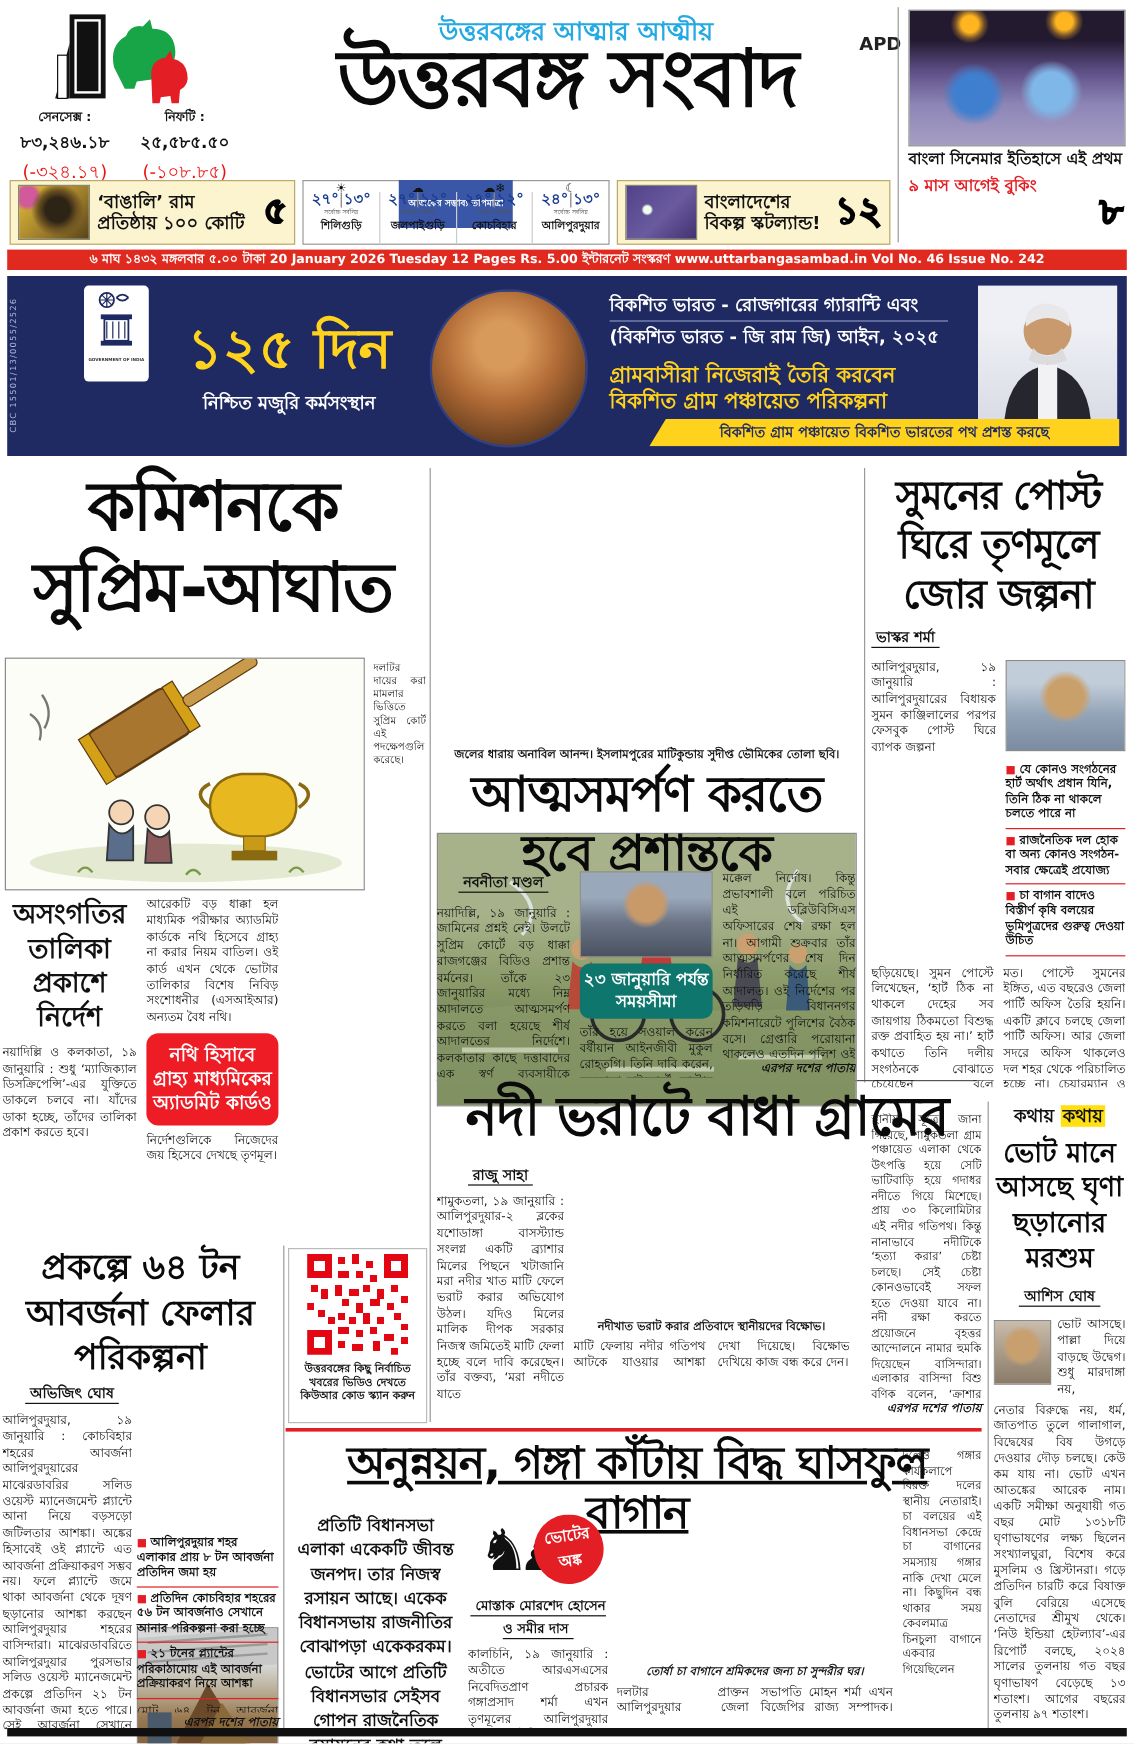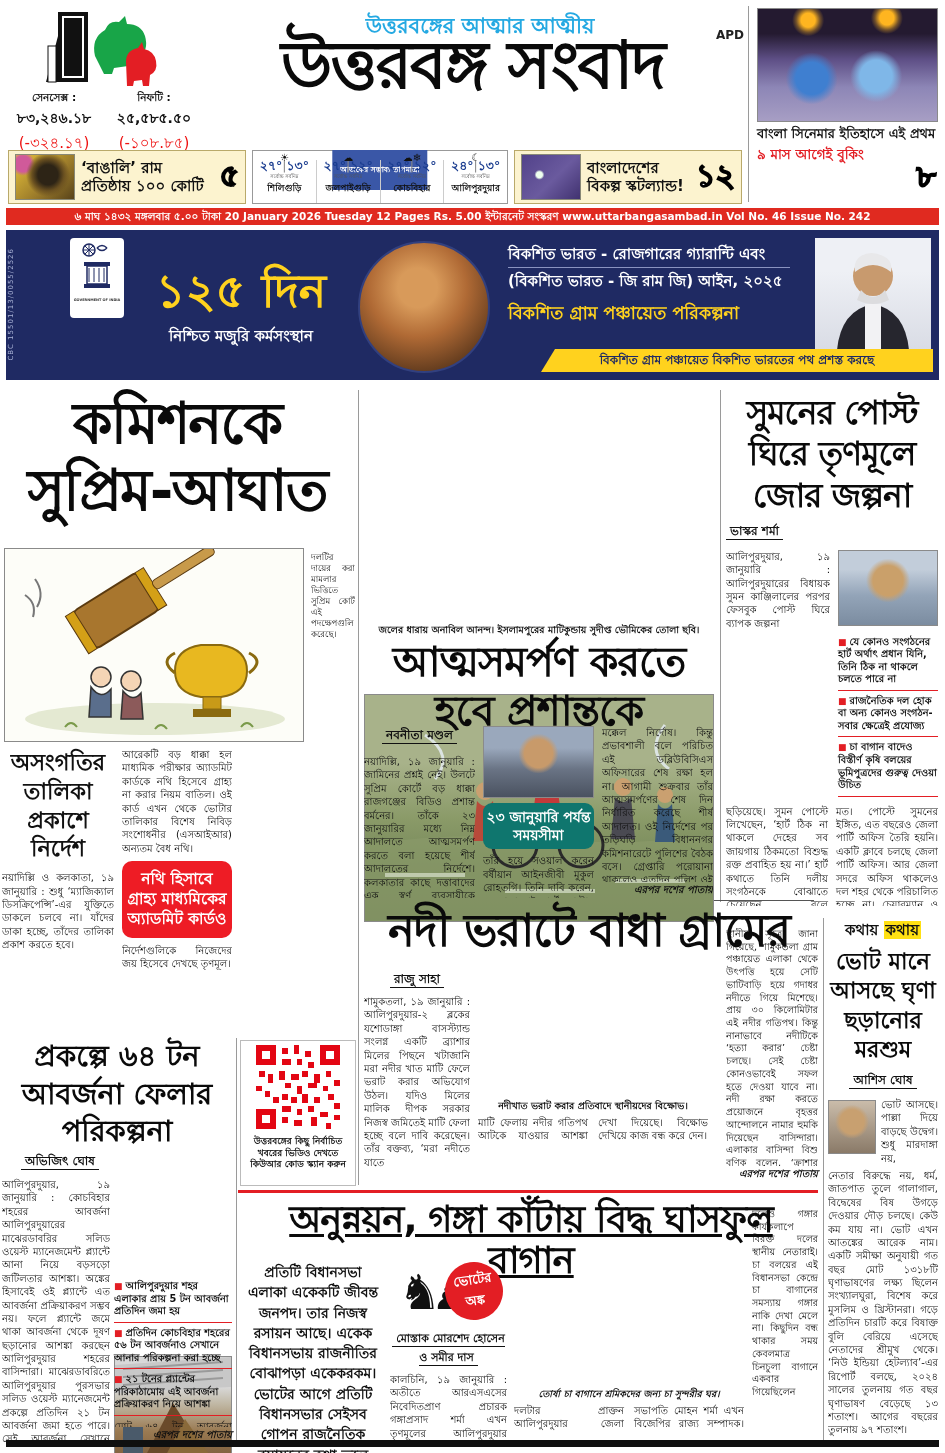--- a/index.html
+++ b/index.html
@@ -21,21 +21,21 @@
   
   #stocks{left:6px;top:6px;width:196px;height:138px;}
   #stock-logo{display:block;margin:0 auto;}
   .stockrow{display:flex;justify-content:space-between;margin-top:2px;}
   .stockcell{width:49%;text-align:center;}
   .stocklabel{font-size:10.5px;font-weight:bold;}
   .stockval{font-size:14px;font-weight:800;}
   .stockchg{font-size:15px;font-weight:normal;color:#e11;}
   #tagline{left:225px;top:10px;width:510px;color:#25a9e2;font-size:21px;font-weight:800;}
   #masthead-title{left:200px;top:33px;width:545px;font-size:66px;font-weight:800;line-height:1.0;letter-spacing:-2px;}
-  #apd{left:716px;top:28px;font-size:12px;font-weight:bold;color:#222;}
+  #apd{left:716px;top:28px;font-size:15px;font-weight:bold;color:#222;}
   #hv1{left:748px;top:6px;height:196px;}
   #cinema{left:757px;top:8px;width:181px;height:196px;}
   #cinema-photo{width:181px;height:114px;background:
      radial-gradient(circle at 28% 10%,#ffb520 0 7px,rgba(255,181,32,.35) 12px,transparent 16px),
      radial-gradient(circle at 72% 8%,#ffb520 0 7px,rgba(255,181,32,.35) 12px,transparent 16px),
      radial-gradient(circle at 30% 62%,#3f7fd0 0 16px,transparent 26px),
      radial-gradient(circle at 66% 60%,#7fb7e8 0 16px,transparent 26px),
      linear-gradient(180deg,#241a30 0 22%,#5e4f86 45%,#8d86b6 70%,#a79ec4);}
   .cinema-l1{font-size:13px;font-weight:bold;line-height:1.2;margin-top:4px;}
   .cinema-l2{font-size:13.5px;font-weight:800;color:#e31e24;margin-top:2px;}
@@ -260,20 +260,21 @@
     <div id="ad-days">
       <div id="ad-days-main">১২৫ দিন</div>
       <div id="ad-days-sub">নিশ্চিত মজুরি কর্মসংস্থান</div>
     </div>
     <div id="ad-circle"></div>
     <div id="ad-lines">
       <div class="ad-wline">বিকশিত ভারত - রোজগারের গ্যারান্টি এবং</div>
       <div id="ad-rule"></div>
       <div class="ad-wline">(বিকশিত ভারত - জি রাম জি) আইন, ২০২৫</div>
       <div id="ad-ylines">
+        <div class="ad-yline">গ্রামবাসীরা নিজেরাই তৈরি করবেন</div>
         <div class="ad-yline">বিকশিত গ্রাম পঞ্চায়েত পরিকল্পনা</div>
       </div>
     </div>
     <div id="modi">
       <svg width="116" height="112" viewBox="0 0 116 112">
         <circle cx="58" cy="38" r="20" fill="#c89a6e"></circle>
         <path d="M40 34 q18-14 36 0 q2-12-8-16 q-12-6-22 0 q-8 5-6 16z" fill="#e8e8ea"></path>
         <path d="M46 52 q12 14 24 0 l4 10 q-16 8-32 0z" fill="#dcdcde"></path>
         <path d="M22 112 q4-40 36-46 q32 6 36 46z" fill="#26262e"></path>
         <path d="M50 66 h16 v46 h-16z" fill="#f2f2f4"></path>
@@ -337,21 +338,21 @@
       <path d="M0 8 L116 0 L116 30 L0 36z" fill="#c8c8c8"></path>
       <path d="M8 12 L108 5 M8 20 L108 13 M8 28 L108 21" stroke="#9a9a9a" stroke-width="2"></path>
       <polygon points="30,100 58,46 92,100" fill="#6a4a2a"></polygon>
       <polygon points="50,100 70,62 96,100" fill="#8a6a3a"></polygon>
       <rect x="8" y="70" width="20" height="30" fill="#4a5a6a"></rect>
     </svg>
   </div>
   <div class="abs body" id="garbage-col1"><span class="dl"></span><span>আলিপুরদুয়ার, ১৯ জানুয়ারি : কোচবিহার শহরের আবর্জনা আলিপুরদুয়ারের মাঝেরডাবরির সলিড ওয়েস্ট ম্যানেজমেন্ট প্ল্যান্টে আনা নিয়ে বড়সড়ো জটিলতার আশঙ্কা। অঙ্কের হিসাবেই ওই প্ল্যান্টে এত আবর্জনা প্রক্রিয়াকরণ সম্ভব নয়। ফলে প্ল্যান্টে জমে থাকা আবর্জনা থেকে দূষণ ছড়ানোর আশঙ্কা করছেন আলিপুরদুয়ার শহরের বাসিন্দারা। মাঝেরডাবরিতে আলিপুরদুয়ার পুরসভার সলিড ওয়েস্ট ম্যানেজমেন্ট প্রকল্পে প্রতিদিন ২১ টন আবর্জনা জমা হতে পারে। সেই আবর্জনা সেখানে প্রক্রিয়াকরণ করার ব্যবস্থাও রয়েছে। বর্তমানে সেখানে আলিপুরদুয়ার শহর এলাকার প্রায় ৮ টন আবর্জনা প্রতিদিন জমা হয়। এবার প্রতিদিন কোচবিহার শহরের ৫৬ টন আবর্জনাও সেখানে আনার পরিকল্পনা করা হচ্ছে। স্বাভাবিকভাবেই প্রশ্ন উঠছে, যেখানে ২১ টন আবর্জনা প্রক্রিয়াকরণ করা যায় সেখানে আলিপুরদুয়ারের ৮ টন ও কোচবিহারের ৫৬ টন অর্থাৎ</span></div>
   <div class="abs" id="garbage-col2">
     <div class="bulletbox">
-      <div class="bullet"><span class="sq">■</span><span>আলিপুরদুয়ার শহর এলাকার প্রায় 5 টন আবর্জনা প্রতিদিন জমা হয়</span></div>
+      <div class="bullet"><span class="sq">■</span><span>আলিপুরদুয়ার শহর এলাকার প্রায় ৮ টন আবর্জনা প্রতিদিন জমা হয়</span></div>
       <div class="bullet"><span class="sq">■</span><span>প্রতিদিন কোচবিহার শহরের ৫৬ টন আবর্জনাও সেখানে আনার পরিকল্পনা করা হচ্ছে</span></div>
       <div class="bullet"><span class="sq">■</span><span>২১ টনের প্ল্যান্টের পরিকাঠামোয় এই আবর্জনা প্রক্রিয়াকরণ নিয়ে আশঙ্কা</span></div>
     </div>
     <div class="body" style="margin-top:4px;flex:1;">মোট ৬৪ টন আবর্জনা কীভাবে প্রক্রিয়াকরণ সম্ভব। এই বিষয়টি সামনে আসতেই আলিপুরদুয়ারে উদ্বেগ ছড়িয়েছে। আলিপুরদুয়ারের সলিড ওয়েস্ট ম্যানেজমেন্ট প্রকল্প চালাতেই এজেন্সির কাছে বকেয়া হয়েছে।</div>
     <div class="contmark">এরপর দশের পাতায়</div>
   </div>
 
   <div class="abs" id="qrblock">
     <svg width="84" height="84" viewBox="0 0 29 29" shape-rendering="crispEdges">
       <rect width="29" height="29" fill="#fff"></rect>

